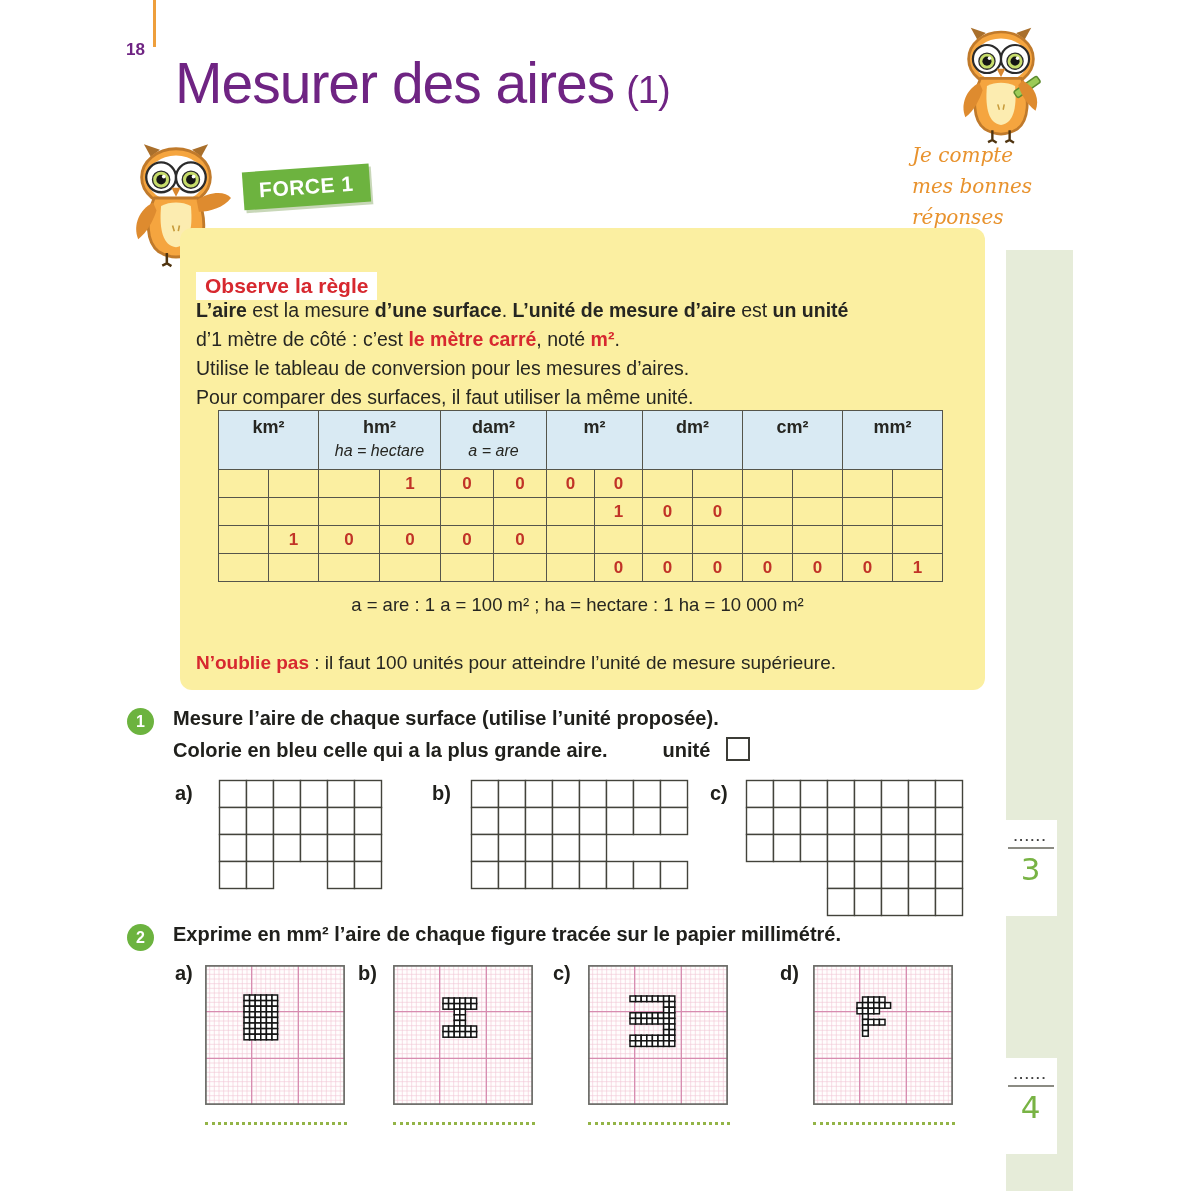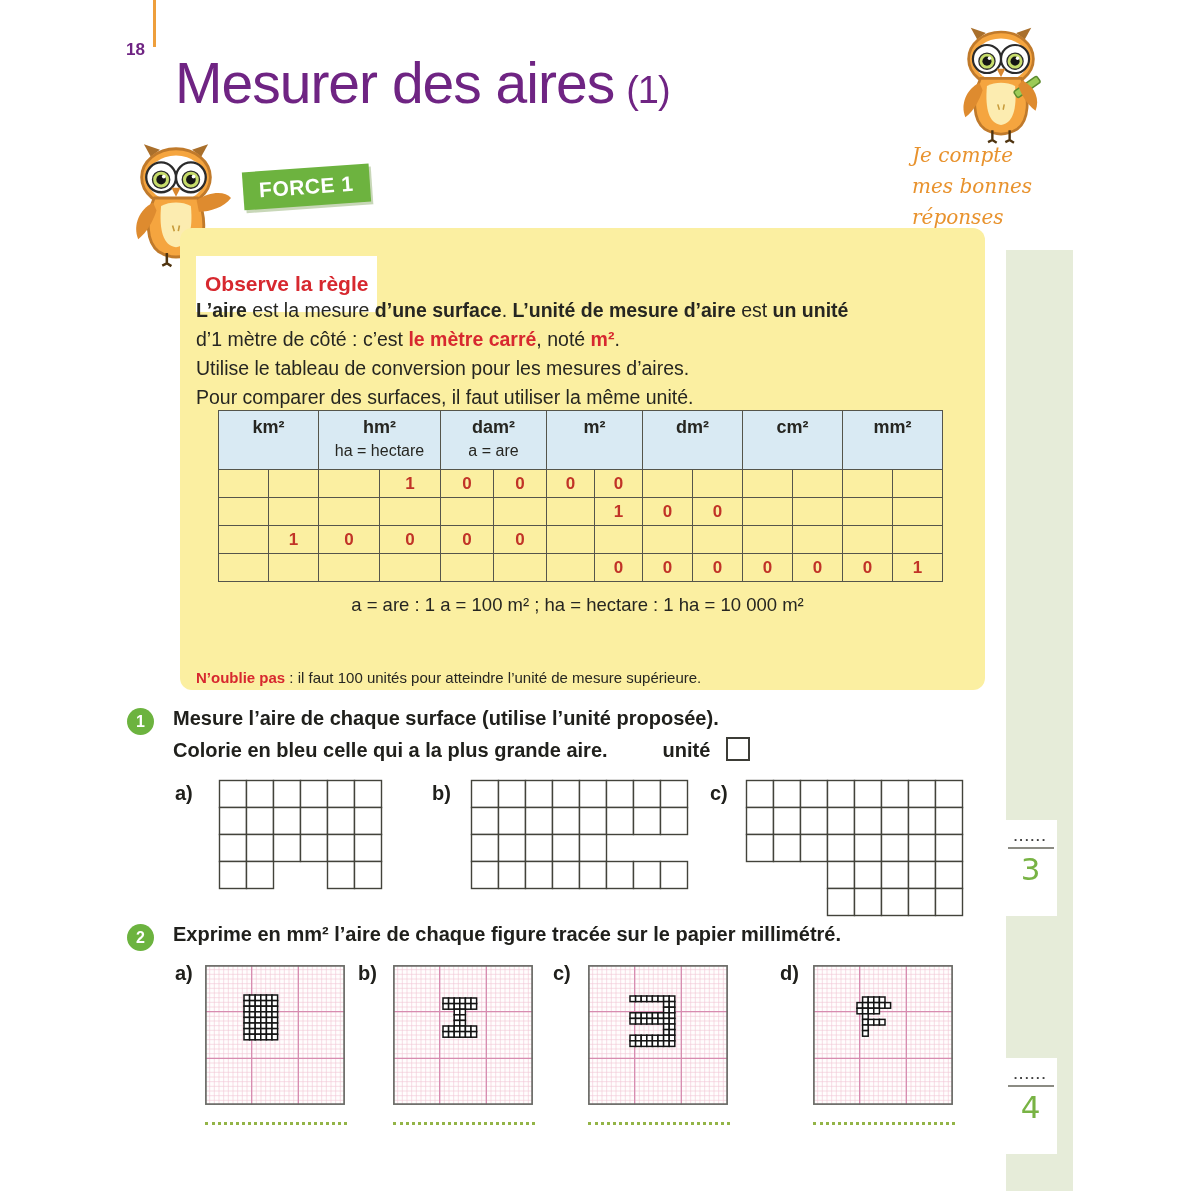--- a/index.html
+++ b/index.html
@@ -24,37 +24,37 @@
   .owl-caption{position:absolute;left:912px;top:140px;width:176px;
                color:#e8922d;font-family:"DejaVu Serif",serif;font-style:italic;
                font-size:20px;line-height:31px;}
 
   .badge{position:absolute;left:243px;top:168px;background:var(--badge-green);color:#fff;
          font-size:21px;font-weight:bold;padding:7px 16px;transform:rotate(-4deg);
          letter-spacing:.5px;box-shadow:2px 3px 0 rgba(98,140,52,.35);}
 
   .rulebox{position:absolute;left:180px;top:228px;width:805px;height:462px;
            background:var(--box-yellow);border-radius:12px;}
-  .rule-chip{position:absolute;left:16px;top:28px;background:#fff;color:var(--red);
-             font-weight:bold;font-size:21px;padding:16px 9px;}
+  .rule-chip{position:absolute;left:16px;top:44px;background:#fff;color:var(--red);
+             font-weight:bold;font-size:21px;padding:2px 9px;}
   .rule-lines{position:absolute;left:16px;top:68px;font-size:19.5px;line-height:29px;}
   .rline .b{font-weight:bold;}
   .rline .r{color:var(--red);}
 
   table.conv{position:absolute;left:38px;top:182px;border-collapse:collapse;table-layout:fixed;}
   table.conv th,table.conv td{border:1.6px solid #55554b;padding:0;}
   table.conv th{background:var(--table-blue);height:58px;vertical-align:top;}
   table.conv th .unit{font-size:18px;font-weight:bold;margin-top:6px;}
-  table.conv th .sub{font-size:16px;font-weight:normal;margin-top:4px;}
+  table.conv th .sub{font-size:16px;font-weight:normal;margin-top:4px;font-style:italic;}
   table.conv td{height:27px;text-align:center;color:var(--digit-red);
                 font-weight:bold;font-size:17px;}
 
   .formula{position:absolute;left:30px;width:735px;text-align:center;font-size:18.5px;}
   .f1{top:366px;} .f2{top:394px;}
-  .reminder{position:absolute;left:16px;top:441px;font-size:15px;}
+  .reminder{position:absolute;left:16px;top:424px;font-size:19px;}
   .reminder .lead{color:var(--red);}
 
   .exnum{position:absolute;width:27px;height:27px;border-radius:50%;background:#6cb33f;
          color:#fff;font-weight:bold;font-size:16px;text-align:center;line-height:27px;}
   .exline{position:absolute;font-size:20px;font-weight:bold;color:#20201c;}
   .unit-label{margin-left:55px;}
   .unit-box{display:inline-block;width:20px;height:20px;border:2px solid #3c3c36;
             background:#fff;vertical-align:-4px;margin-left:16px;}
 
   .fig-label{position:absolute;font-size:20px;font-weight:bold;color:#20201c;}

